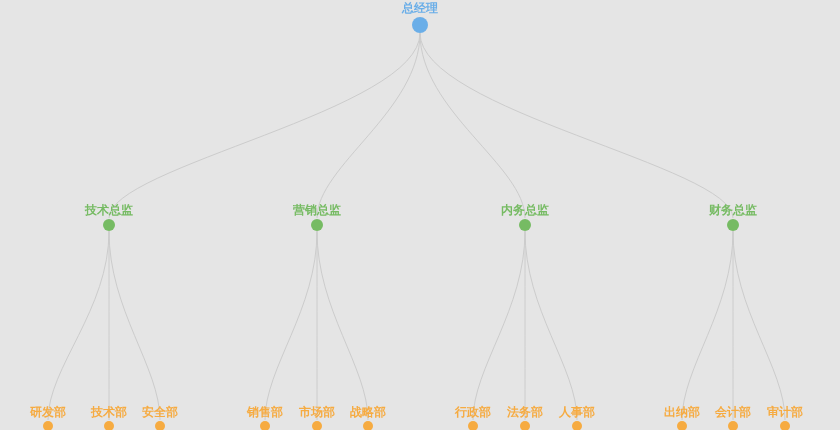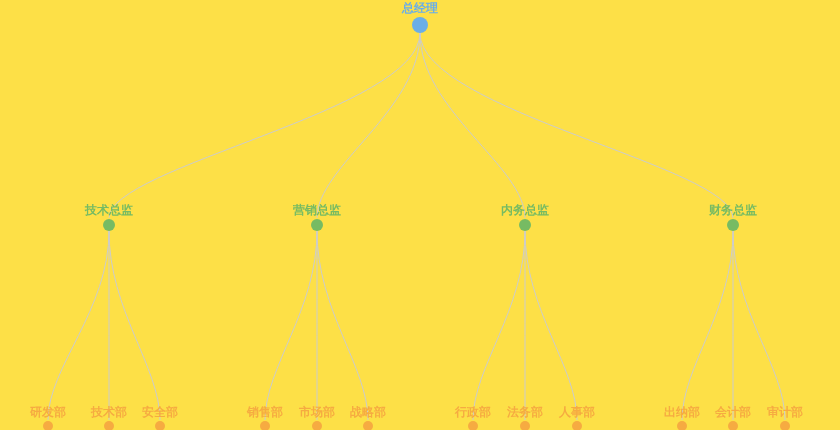--- a/index.html
+++ b/index.html
@@ -11,21 +11,21 @@
   body {
     width: 840px;
     height: 430px;
     overflow: hidden;
     font-family: "Liberation Sans", "DejaVu Sans", sans-serif;
   }
   #tree-chart {
     position: relative;
     width: 840px;
     height: 430px;
-    background: #fde047;
+    background: #e5e5e5;
     text-align: center;
   }
   #tree-svg {
     position: absolute;
     top: 0;
     left: 0;
     width: 840px;
     height: 430px;
     display: block;
   }

